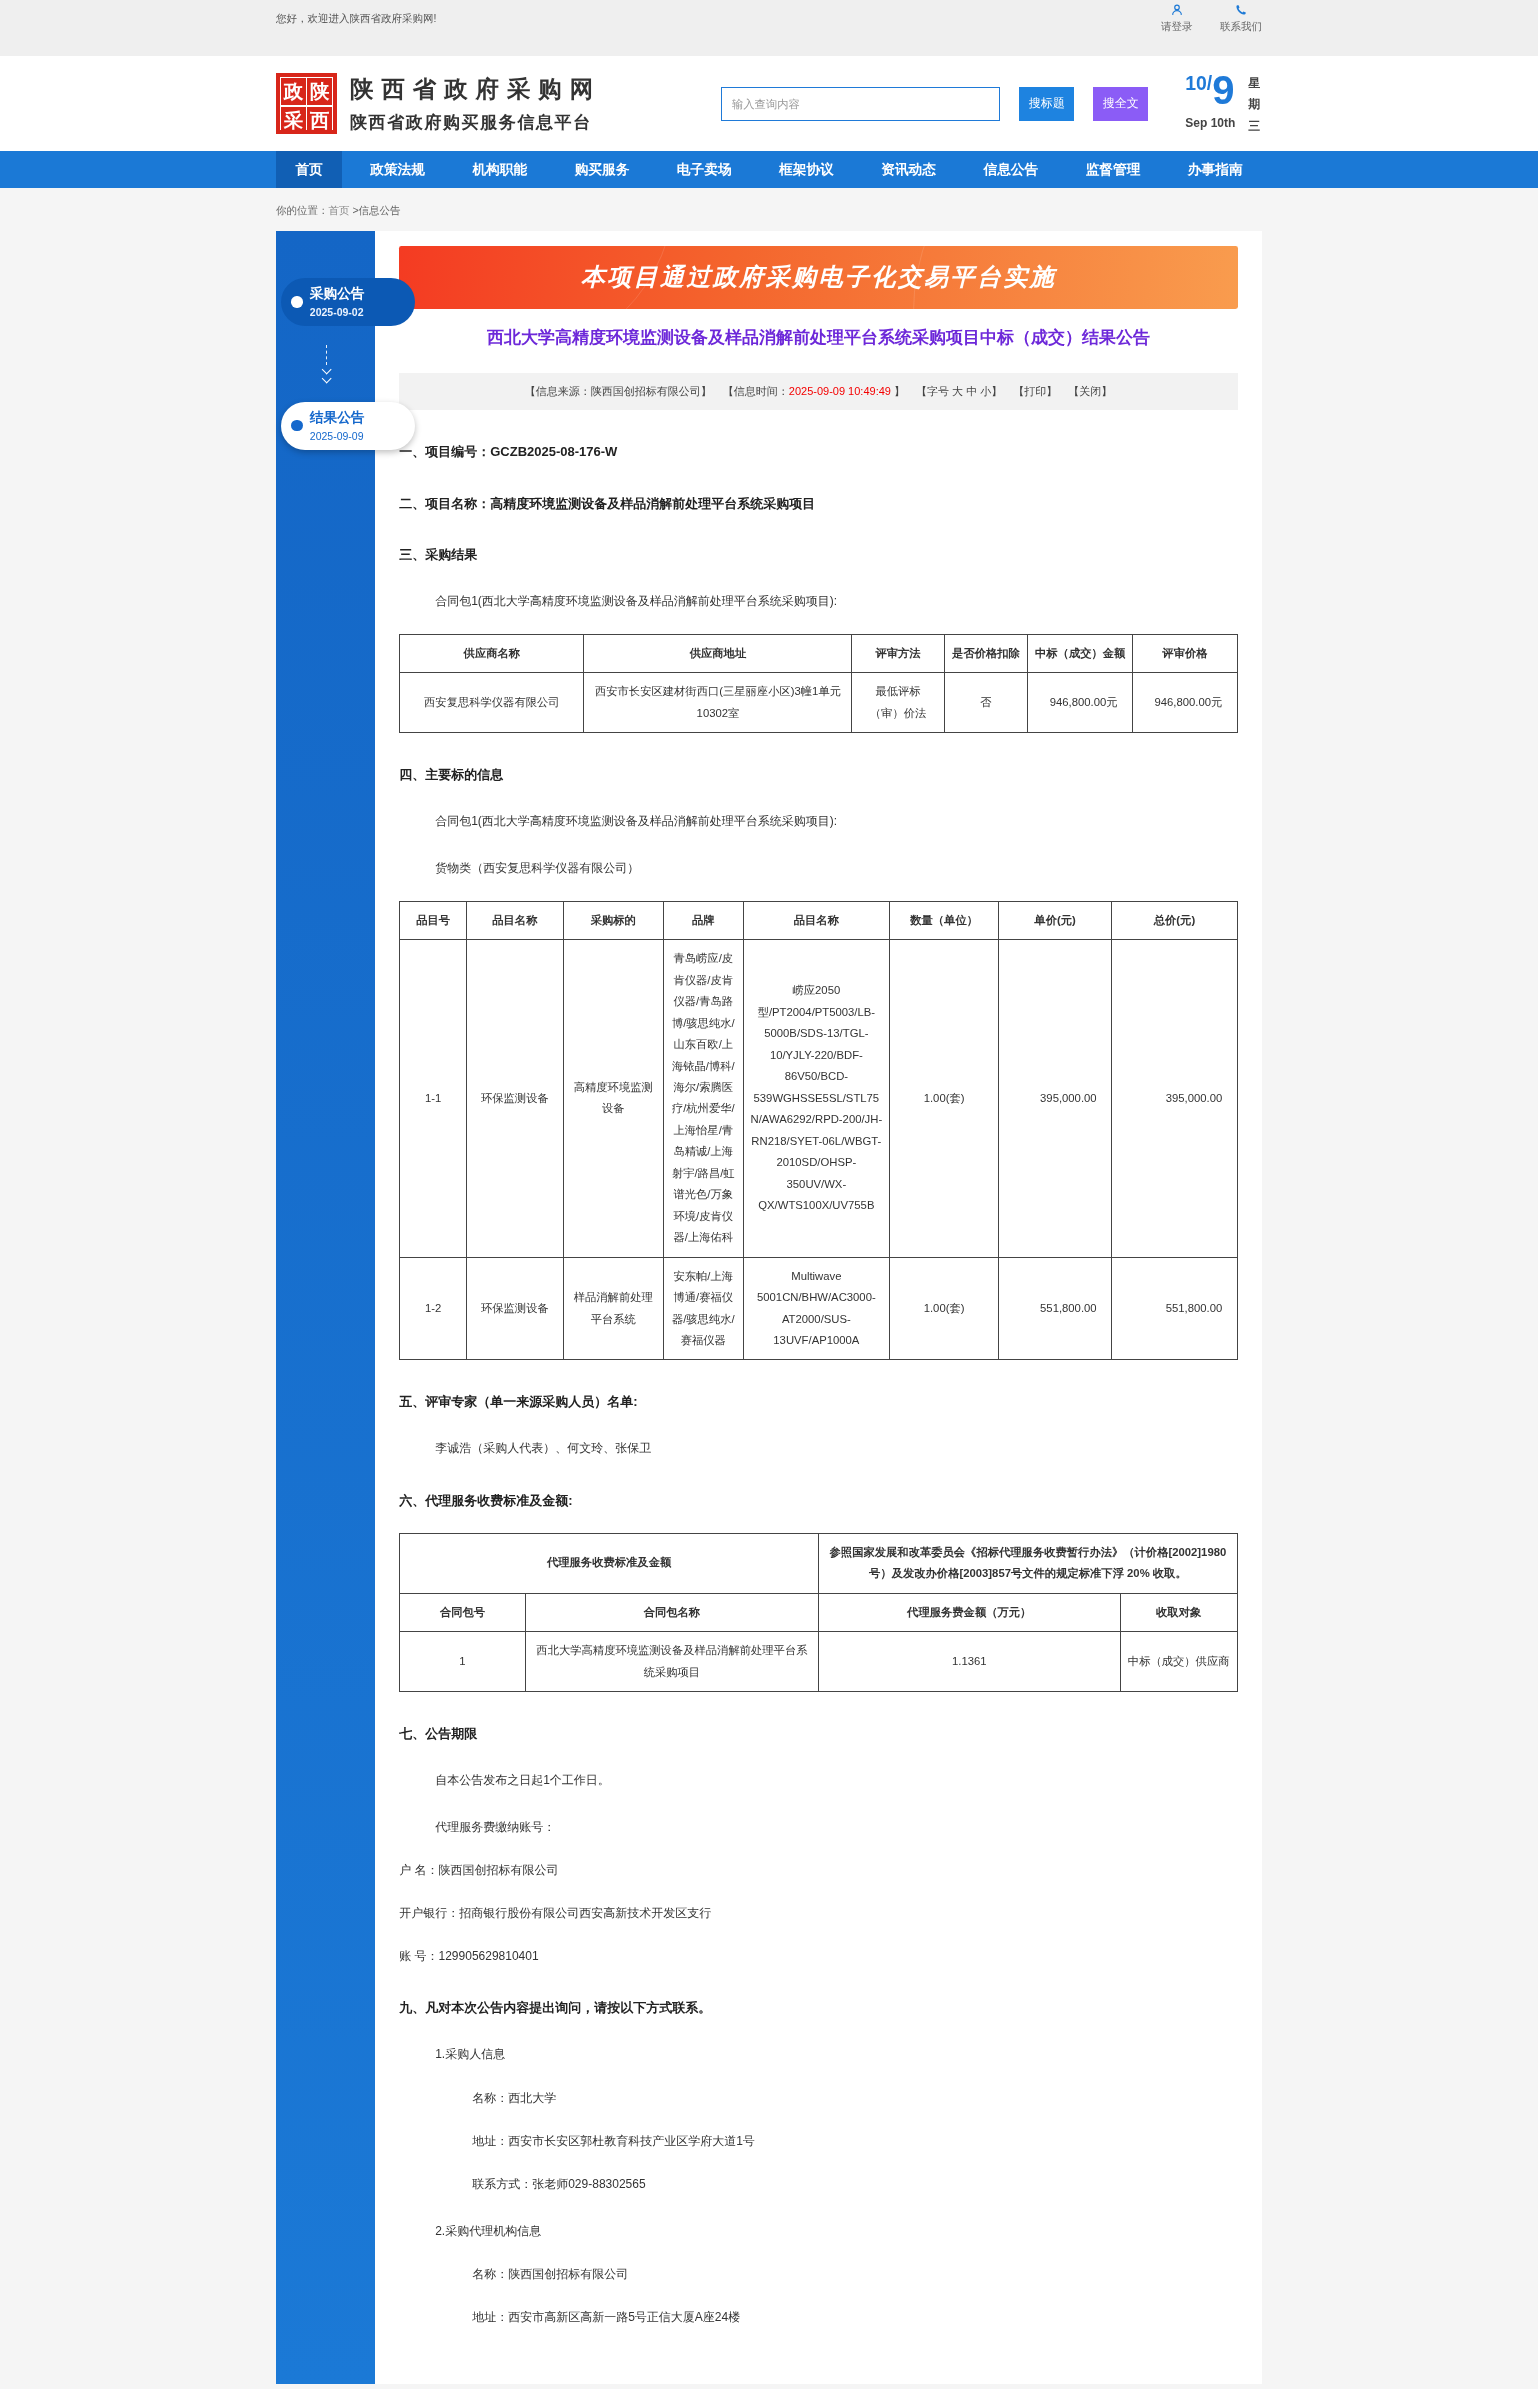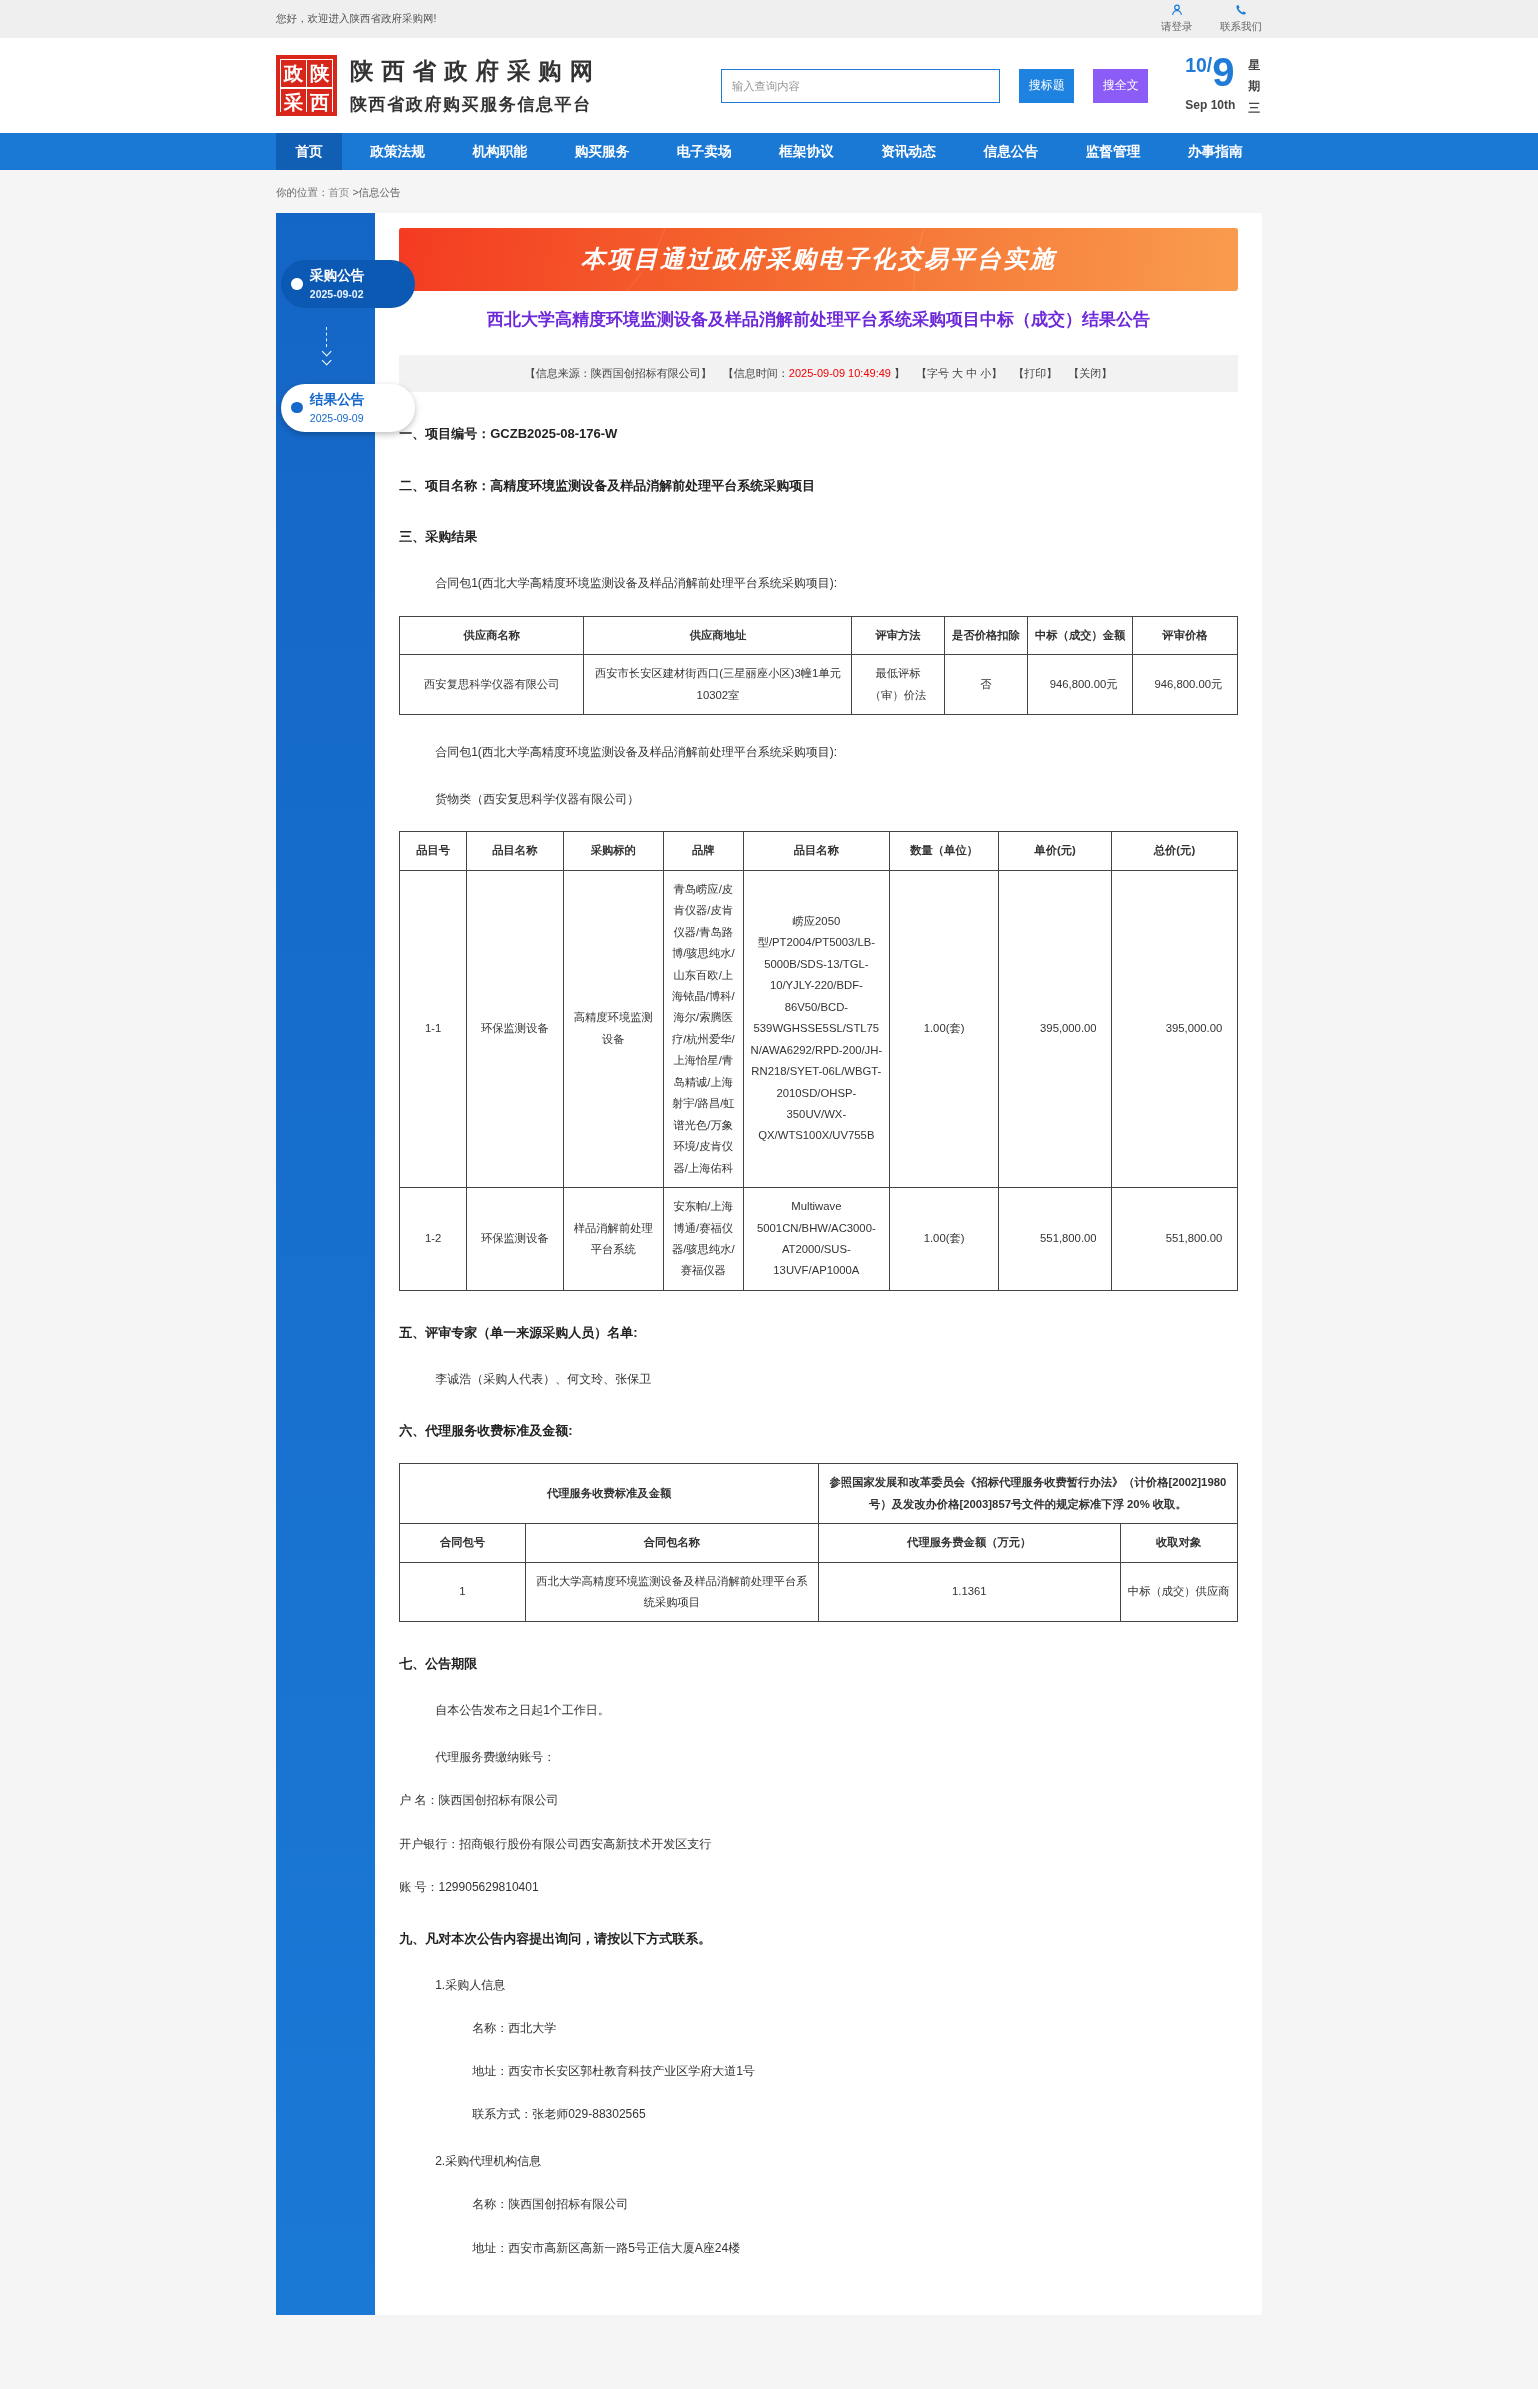--- a/index.html
+++ b/index.html
@@ -1,20 +1,20 @@
 <!DOCTYPE html>
 <html style="font-size:13px"><head>
 <meta charset="utf-8">
 <style>
   * { margin:0; padding:0; box-sizing:border-box; }
   body { width:1538px; background:#f5f5f5; font-family:"Liberation Sans","DejaVu Sans",sans-serif; color:#333; }
   .wrap { width:986px; margin:0 auto; }
 
   
-  .topbar { background:#efefef; height:38px; font-size:10.5px; color:#555; }
+  .topbar { background:#efefef; height:56px; font-size:10.5px; color:#555; }
   .topbar .wrap { display:flex; justify-content:space-between; align-items:center; height:38px; }
   .top-links { display:flex; gap:27.5px; align-items:center; }
   .top-link { color:#666; cursor:pointer; display:flex; align-items:center; gap:4.8px;flex-direction:column; }
   .icon-blue { color:#1e7ad6; font-size:12px; }
 
   
   .header { background:#fff; }
   .header .wrap { display:flex; align-items:center; height:95px; }
   .logo { width:61px; height:61px; background:#d8261a; padding:4px; flex:none; }
   .logo-inner { width:100%; height:100%; background:#fff; border:1.6px solid #fff; display:grid; grid-template-columns:1fr 1fr; grid-template-rows:1fr 1fr; gap:1.6px; }
@@ -214,20 +214,21 @@
             <td data-interactable="false">西安复思科学仪器有限公司</td>
             <td data-interactable="false">西安市长安区建材街西口(三星丽座小区)3幢1单元10302室</td>
             <td data-interactable="false">最低评标（审）价法</td>
             <td data-interactable="false">否</td>
             <td class="num" data-interactable="false">946,800.00元</td>
             <td class="num" data-interactable="false">946,800.00元</td>
           </tr>
         </tbody>
       </table>
 
+      <div class="sec" data-interactable="false">四、主要标的信息</div>
       <div class="ind1" data-interactable="false">合同包1(西北大学高精度环境监测设备及样品消解前处理平台系统采购项目):</div>
       <div class="ind1" data-interactable="false">货物类（西安复思科学仪器有限公司）</div>
 
       <table data-interactable="false">
         <colgroup>
             <col style="width:8%">
             <col style="width:11.5%">
             <col style="width:12%">
             <col style="width:9.5%">
             <col style="width:17.5%">

